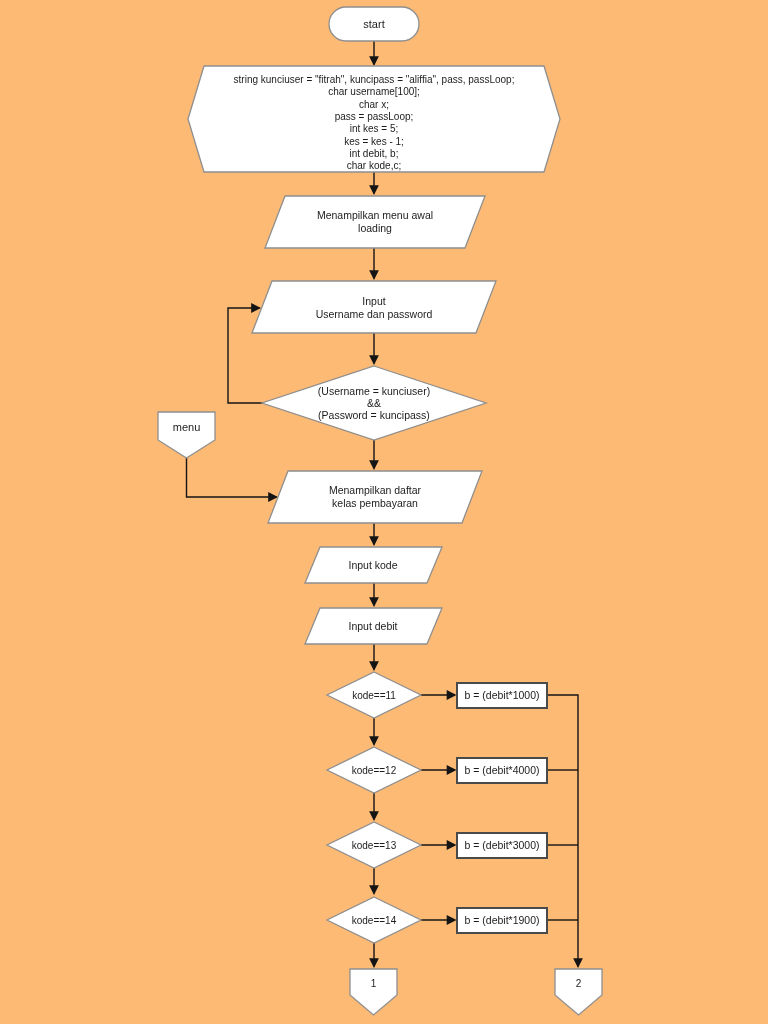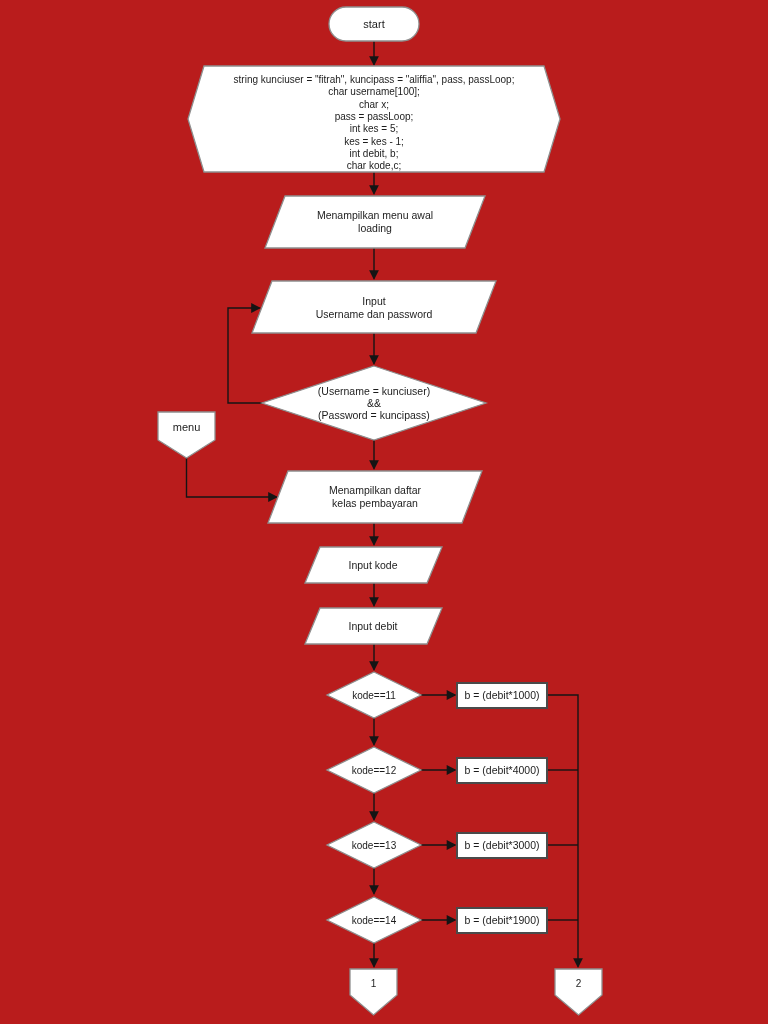--- a/index.html
+++ b/index.html
@@ -4,21 +4,21 @@
 <style>
   html, body { margin: 0; padding: 0; }
   body {
     width: 768px; height: 1024px;
     background: #ffffff;
     font-family: "Liberation Sans", sans-serif;
   }
   #page {
     position: relative;
     width: 768px; height: 1024px;
-    background: #b91c1c;
+    background: #fdba74;
     overflow: hidden;
   }
   svg { display: block; }
   text {
     fill: #1c1c1c;
     font-family: "Liberation Sans", sans-serif;
     text-anchor: middle;
     dominant-baseline: central;
   }
   .shape   { fill: #ffffff; stroke: #8f8f8f; stroke-width: 1.3; }

